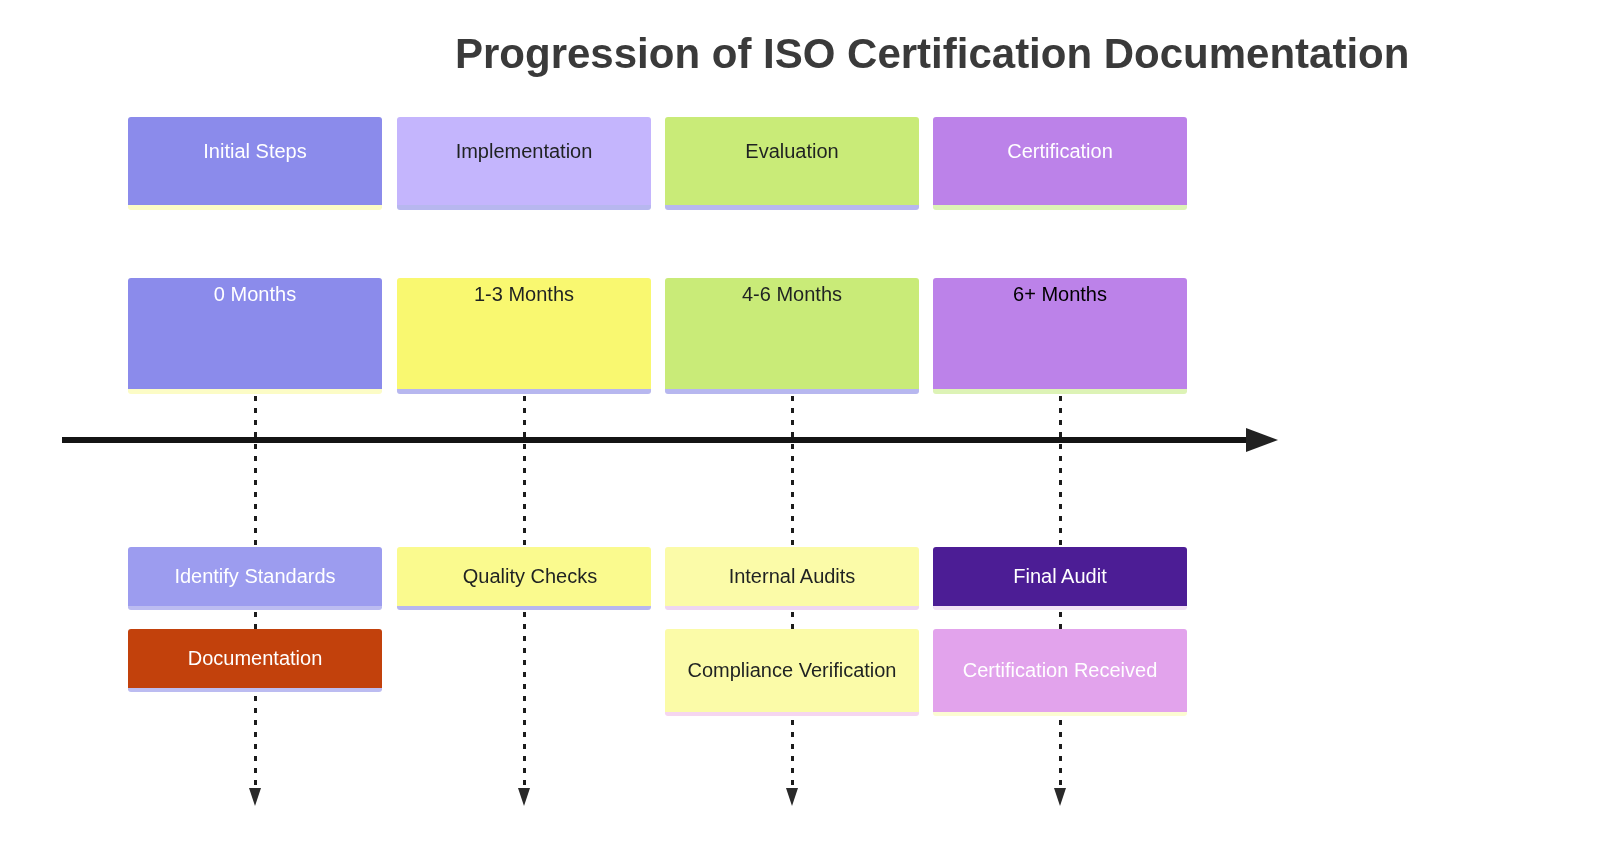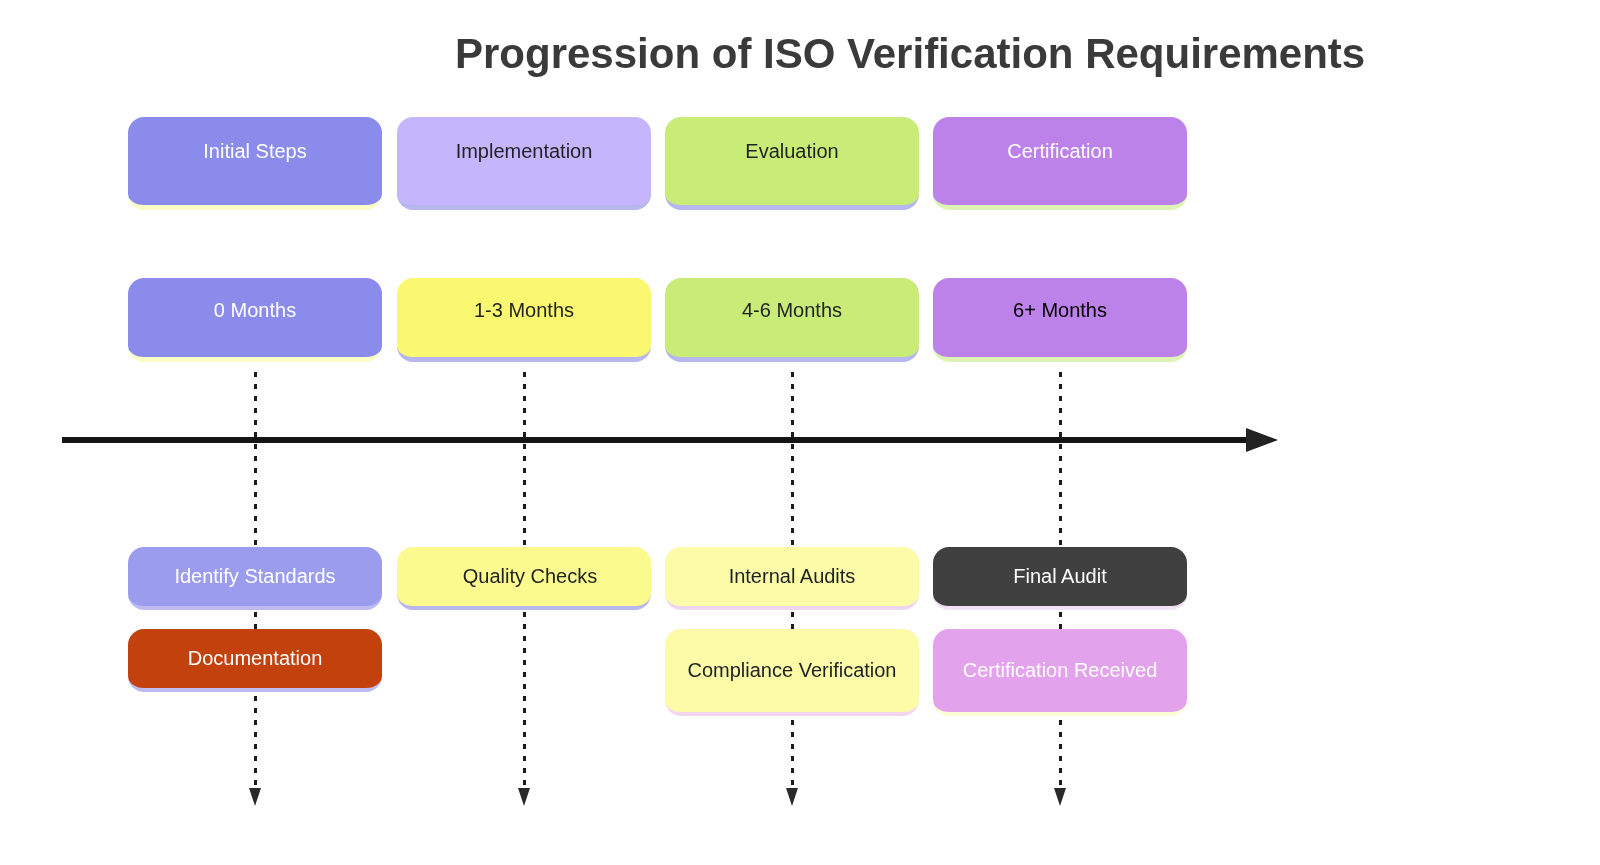--- a/index.html
+++ b/index.html
@@ -6,27 +6,27 @@
   .canvas{
     position:relative;width:1600px;height:865px;background:#ffffff;overflow:hidden;
     font-family:"Liberation Sans",sans-serif;
   }
   .title{
     position:absolute;left:455px;top:30px;margin:0;
     font-size:42px;font-weight:700;color:#3a3a3a;white-space:nowrap;letter-spacing:0px;
   }
   
   .box{
-    position:absolute;box-sizing:border-box;width:254px;border-radius:16px;
+    position:absolute;box-sizing:border-box;width:254px;border-radius:3px;
     display:flex;justify-content:center;align-items:center;text-align:center;
     font-size:20px;line-height:1.25;z-index:2;
     border-bottom:5px solid transparent;
   }
   .r-section{top:117px;height:93px;align-items:flex-start;padding-top:22px;}
-  .r-period{top:278px;height:84px;align-items:flex-start;padding-top:20px;}
+  .r-period{top:278px;height:116px;align-items:flex-start;padding-top:4px;}
   .r-task1{top:547px;height:63px;border-bottom-width:4px;font-size:20px;}
   .r-task2{top:629px;height:63px;border-bottom-width:4px;font-size:20px;}
   .r-task2-tall{top:629px;height:87px;border-bottom-width:4px;font-size:20px;padding:0 22px;}
   .c0{left:128px;} .c1{left:397px;} .c2{left:665px;} .c3{left:933px;}
 
   
   .axis{
     position:absolute;left:62px;top:437px;width:1186px;height:6px;
     background:#141414;z-index:1;
   }
@@ -46,21 +46,21 @@
     border-left:6px solid transparent;border-right:6px solid transparent;
     border-top:18px solid #2a2a2a;
   }
   .dash-head.c0{left:249px;} .dash-head.c1{left:518px;} .dash-head.c2{left:786px;} .dash-head.c3{left:1054px;}
 </style>
 </head>
 <body>
 
 <div class="canvas">
 
-  <h1 class="title">Progression of ISO Verification Requirements</h1>
+  <h1 class="title">Progression of ISO Certification Documentation</h1>
 
   <div class="dash c0"></div>
   <div class="dash c1"></div>
   <div class="dash c2"></div>
   <div class="dash c3"></div>
   <div class="dash-head c0"></div>
   <div class="dash-head c1"></div>
   <div class="dash-head c2"></div>
   <div class="dash-head c3"></div>
 
@@ -73,19 +73,19 @@
   <div class="box r-section c3" style="background-color: rgb(188, 130, 233); color: rgb(255, 255, 255); border-bottom-color: rgb(221, 243, 182);">Certification</div>
 
   <div class="box r-period c0" style="background-color: rgb(139, 139, 235); color: rgb(255, 255, 255); border-bottom-color: rgb(252, 252, 198);">0 Months</div>
   <div class="box r-period c1" style="background-color: rgb(249, 248, 112); color: rgb(31, 34, 34); border-bottom-color: rgb(183, 183, 239);">1-3 Months</div>
   <div class="box r-period c2" style="background-color: rgb(201, 235, 120); color: rgb(31, 34, 34); border-bottom-color: rgb(183, 183, 239);">4-6 Months</div>
   <div class="box r-period c3" style="background-color: rgb(188, 130, 233); color: #000000; border-bottom-color: rgb(221, 243, 182);">6+ Months</div>
 
   <div class="box r-task1 c0" style="background-color: rgb(156, 156, 239); color: rgb(255, 255, 255); border-bottom-color: rgb(188, 188, 241);">Identify Standards</div>
   <div class="box r-task1 c1" style="background-color: rgb(250, 250, 142); color: rgb(31, 34, 34); border-bottom-color: rgb(183, 183, 239); padding-left: 12px;">Quality Checks</div>
   <div class="box r-task1 c2" style="background-color: rgb(251, 251, 168); color: rgb(31, 34, 34); border-bottom-color: rgb(238, 214, 242);">Internal Audits</div>
-  <div class="box r-task1 c3" style="background-color: #404040; color: rgb(255, 255, 255); border-bottom-color: rgb(243, 226, 246);">Final Audit</div>
+  <div class="box r-task1 c3" style="background-color: #4c1d95; color: rgb(255, 255, 255); border-bottom-color: rgb(243, 226, 246);">Final Audit</div>
 
   <div class="box r-task2 c0" style="background-color: #c2410c; color: rgb(255, 255, 255); border-bottom-color: rgb(188, 188, 241);">Documentation</div>
   <div class="box r-task2-tall c2" style="background-color: rgb(251, 251, 168); color: rgb(31, 34, 34); border-bottom-color: rgb(245, 214, 240);">Compliance Verification</div>
   <div class="box r-task2-tall c3" style="background-color: rgb(226, 163, 236); color: rgb(255, 255, 255); border-bottom-color: rgb(252, 252, 210);">Certification Received</div>
 
 </div>
 
 </body></html>

